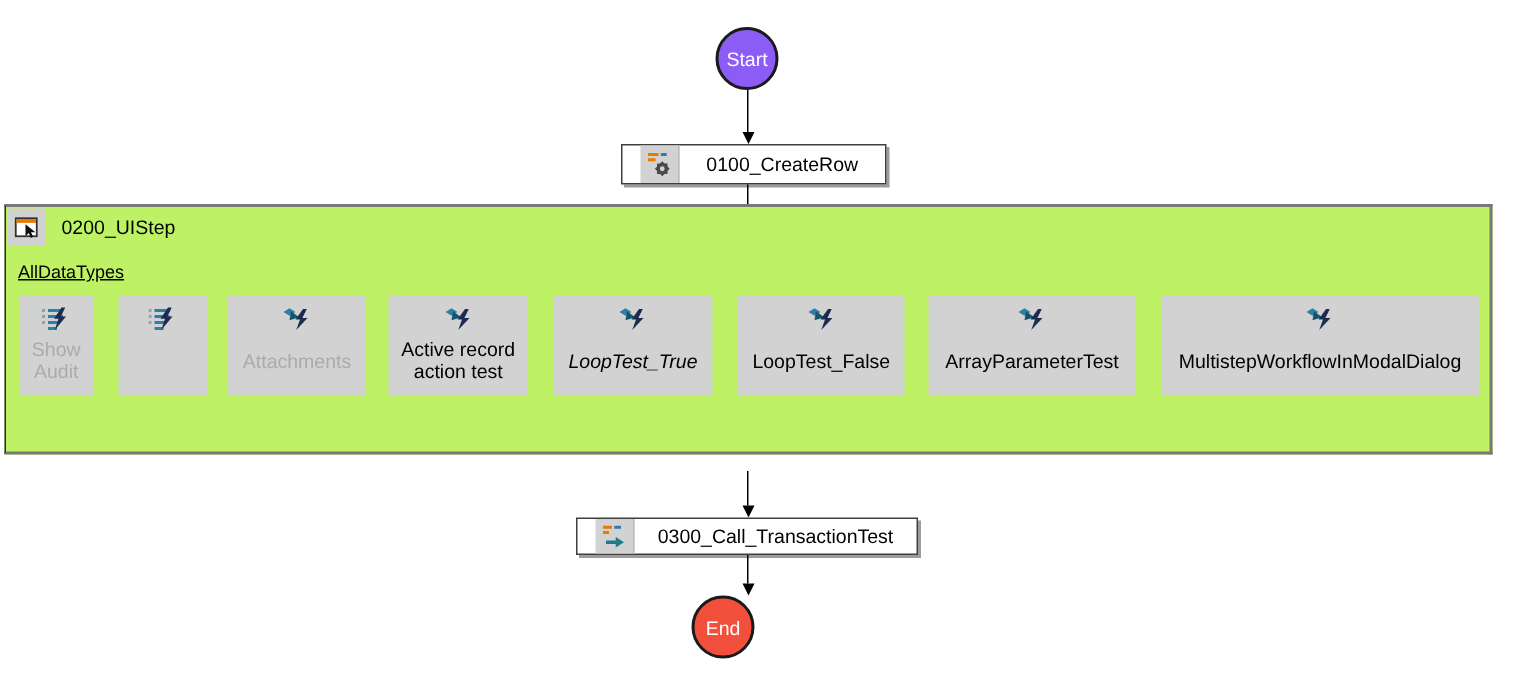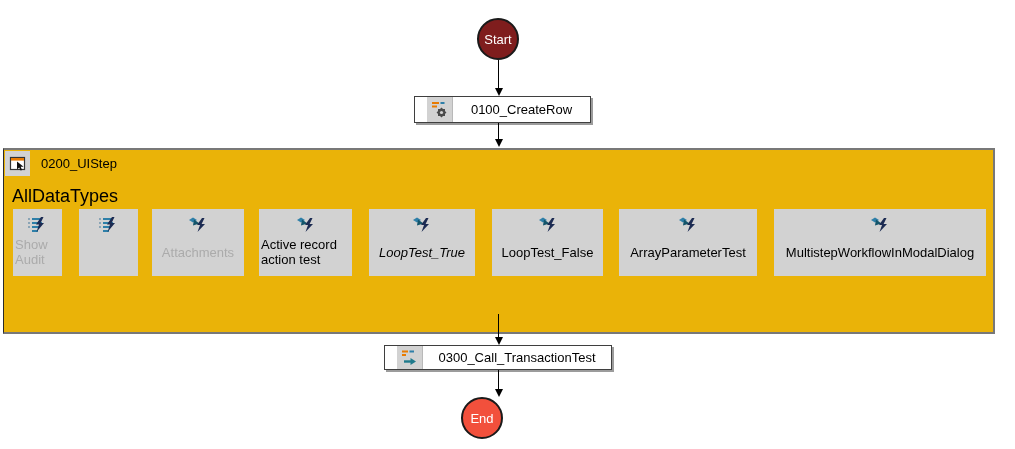--- a/index.html
+++ b/index.html
@@ -8,21 +8,21 @@
   #canvas {
     position:relative; width:1015px; height:449px; background:#ffffff; overflow:hidden;
   }
 
   
   .terminal {
     position:absolute; width:42px; height:42px; border-radius:50%;
     border:2px solid #1a1a1a; display:flex; align-items:center; justify-content:center;
     color:#ffffff; font-size:13px;
   }
-  #start-node { left:477px; top:18px; background:#7f1d1d; }
+  #start-node { left:477px; top:18px; background:#8b5cf6; }
   #end-node   { left:461px; top:397px; background:#F2503C; }
 
   
   .arrow { position:absolute; width:13px; display:flex; flex-direction:column; align-items:center; }
   .arrow .shaft { width:1px; flex:1; background:#000; }
   .arrow .head  { width:0; height:0; border-left:4px solid transparent; border-right:4px solid transparent; border-top:8px solid #000; }
   #arrow-1 { left:492px; top:60px;  height:36px; }
   #arrow-2 { left:492px; top:123px; height:24px; }
   #arrow-3 { left:492px; top:314px; height:31px; }
   #arrow-4 { left:492px; top:370px; height:27px; }
@@ -35,39 +35,39 @@
   #step-0100 { left:414px; top:96px;  width:177px; height:27px; }
   #step-0300 { left:384px; top:345px; width:228px; height:25px; }
   .icon-cell {
     width:26px; background:#D2D2D2; border-right:1px solid #b9b9b9;
     display:flex; align-items:center; justify-content:center; flex:none;
   }
   .step-label { flex:1; display:flex; align-items:center; justify-content:center; font-size:13px; color:#000; }
 
   
   #step-0200 {
-    position:absolute; left:3px; top:148px; width:992px; height:186px;
-    background:#eab308; border:2px solid #787878; border-left:1px solid #2a2a2a;
+    position:absolute; left:3px; top:136px; width:992px; height:167px;
+    background:#bef264; border:2px solid #787878; border-left:1px solid #2a2a2a;
   }
   #group-icon {
     position:absolute; left:1px; top:1px; width:25px; height:25px; background:#D2D2D2;
     display:flex; align-items:center; justify-content:center;
   }
   #group-title { position:absolute; left:37px; top:6px;  font-size:13px; color:#000; }
-  #group-sub   { position:absolute; left:8px;  top:36px; font-size:18px; color:#000; }
+  #group-sub   { position:absolute; left:8px;  top:36px; font-size:12px; color:#000;text-decoration:underline; }
 
   
   .tc-button {
     position:absolute; top:59px; height:67px; background:#D2D2D2;
     display:flex; flex-direction:column; align-items:center;
   }
   .tc-button svg { margin-top:7px; flex:none; }
   .tc-button .lbl {
     flex:1; display:flex; align-items:center; justify-content:center;
-    font-size:13px; line-height:1.15; color:#000; padding:0 2px 3px;
+    text-align:center; font-size:13px; line-height:1.15; color:#000; padding:0 2px 3px;
   }
   .tc-button.disabled .lbl { color:#ABABAB; }
   #btn-0 { left:9px;   width:49px; }
   #btn-1 { left:75px;  width:59px; }
   #btn-2 { left:148px; width:92px; }
   #btn-3 { left:255px; width:93px; }
   #btn-4 { left:365px; width:106px;font-style:italic; }
   #btn-5 { left:488px; width:111px; }
   #btn-6 { left:615px; width:138px; }
   #btn-7 { left:770px; width:212px; }

